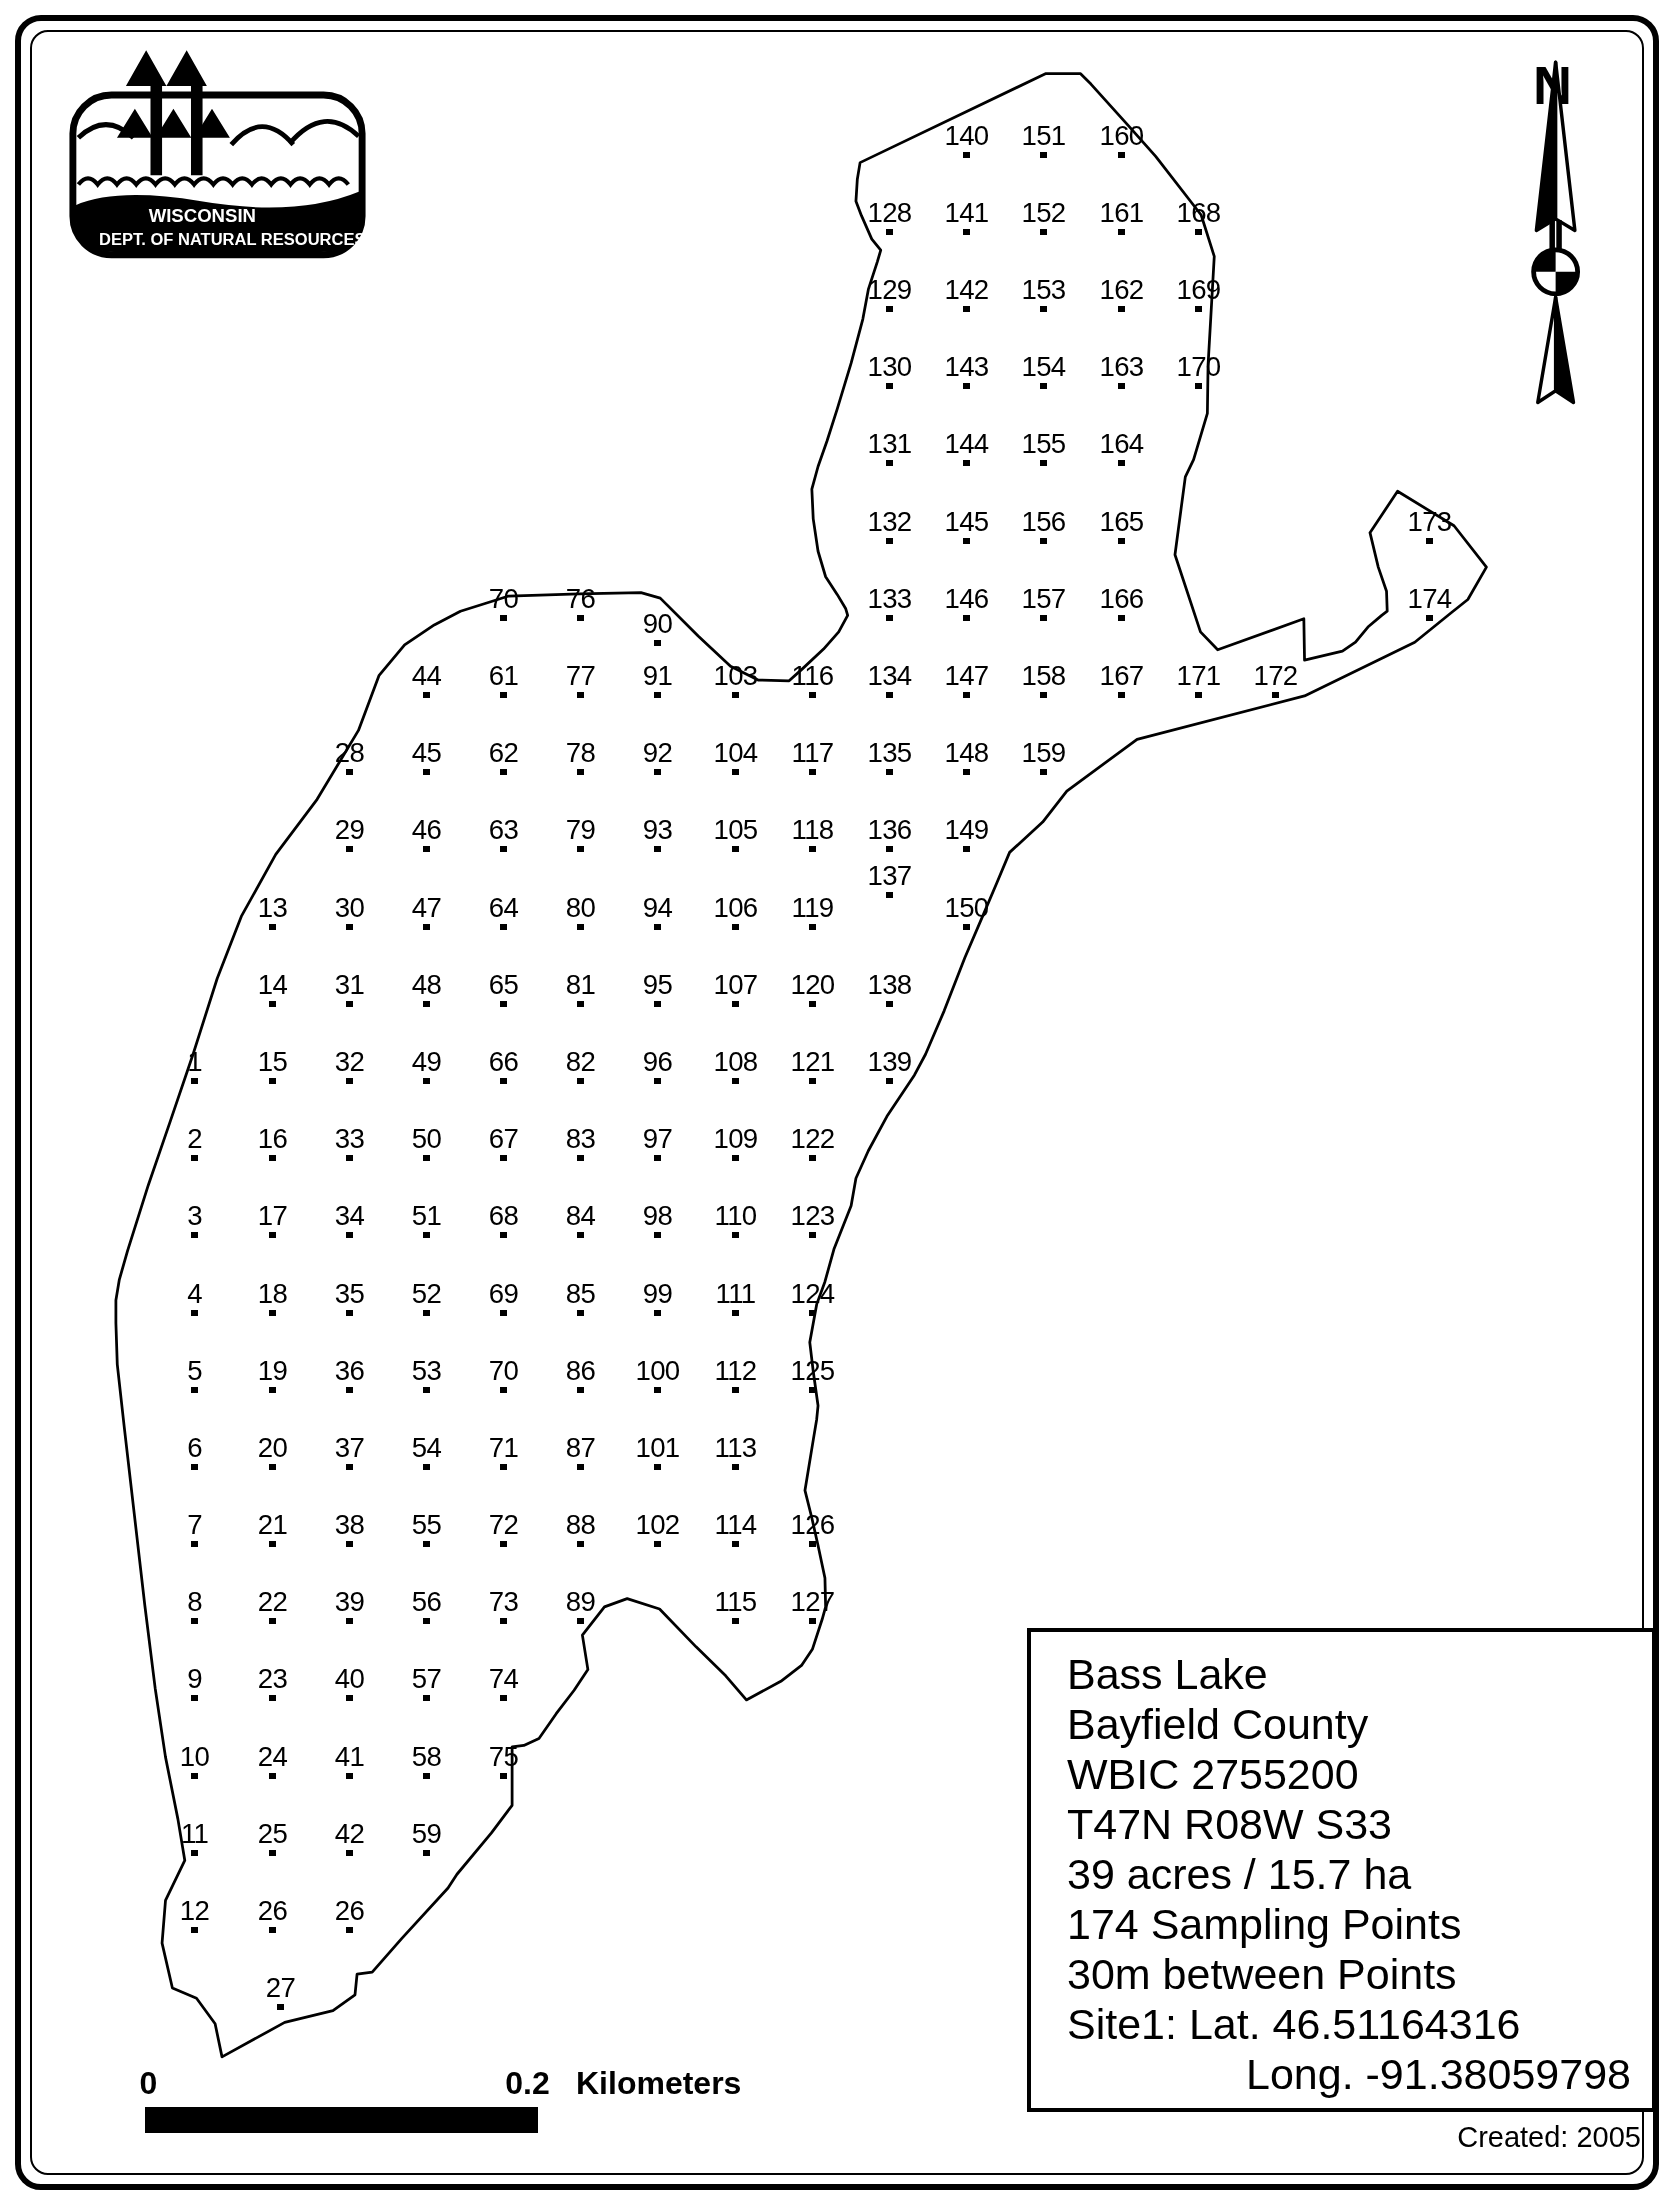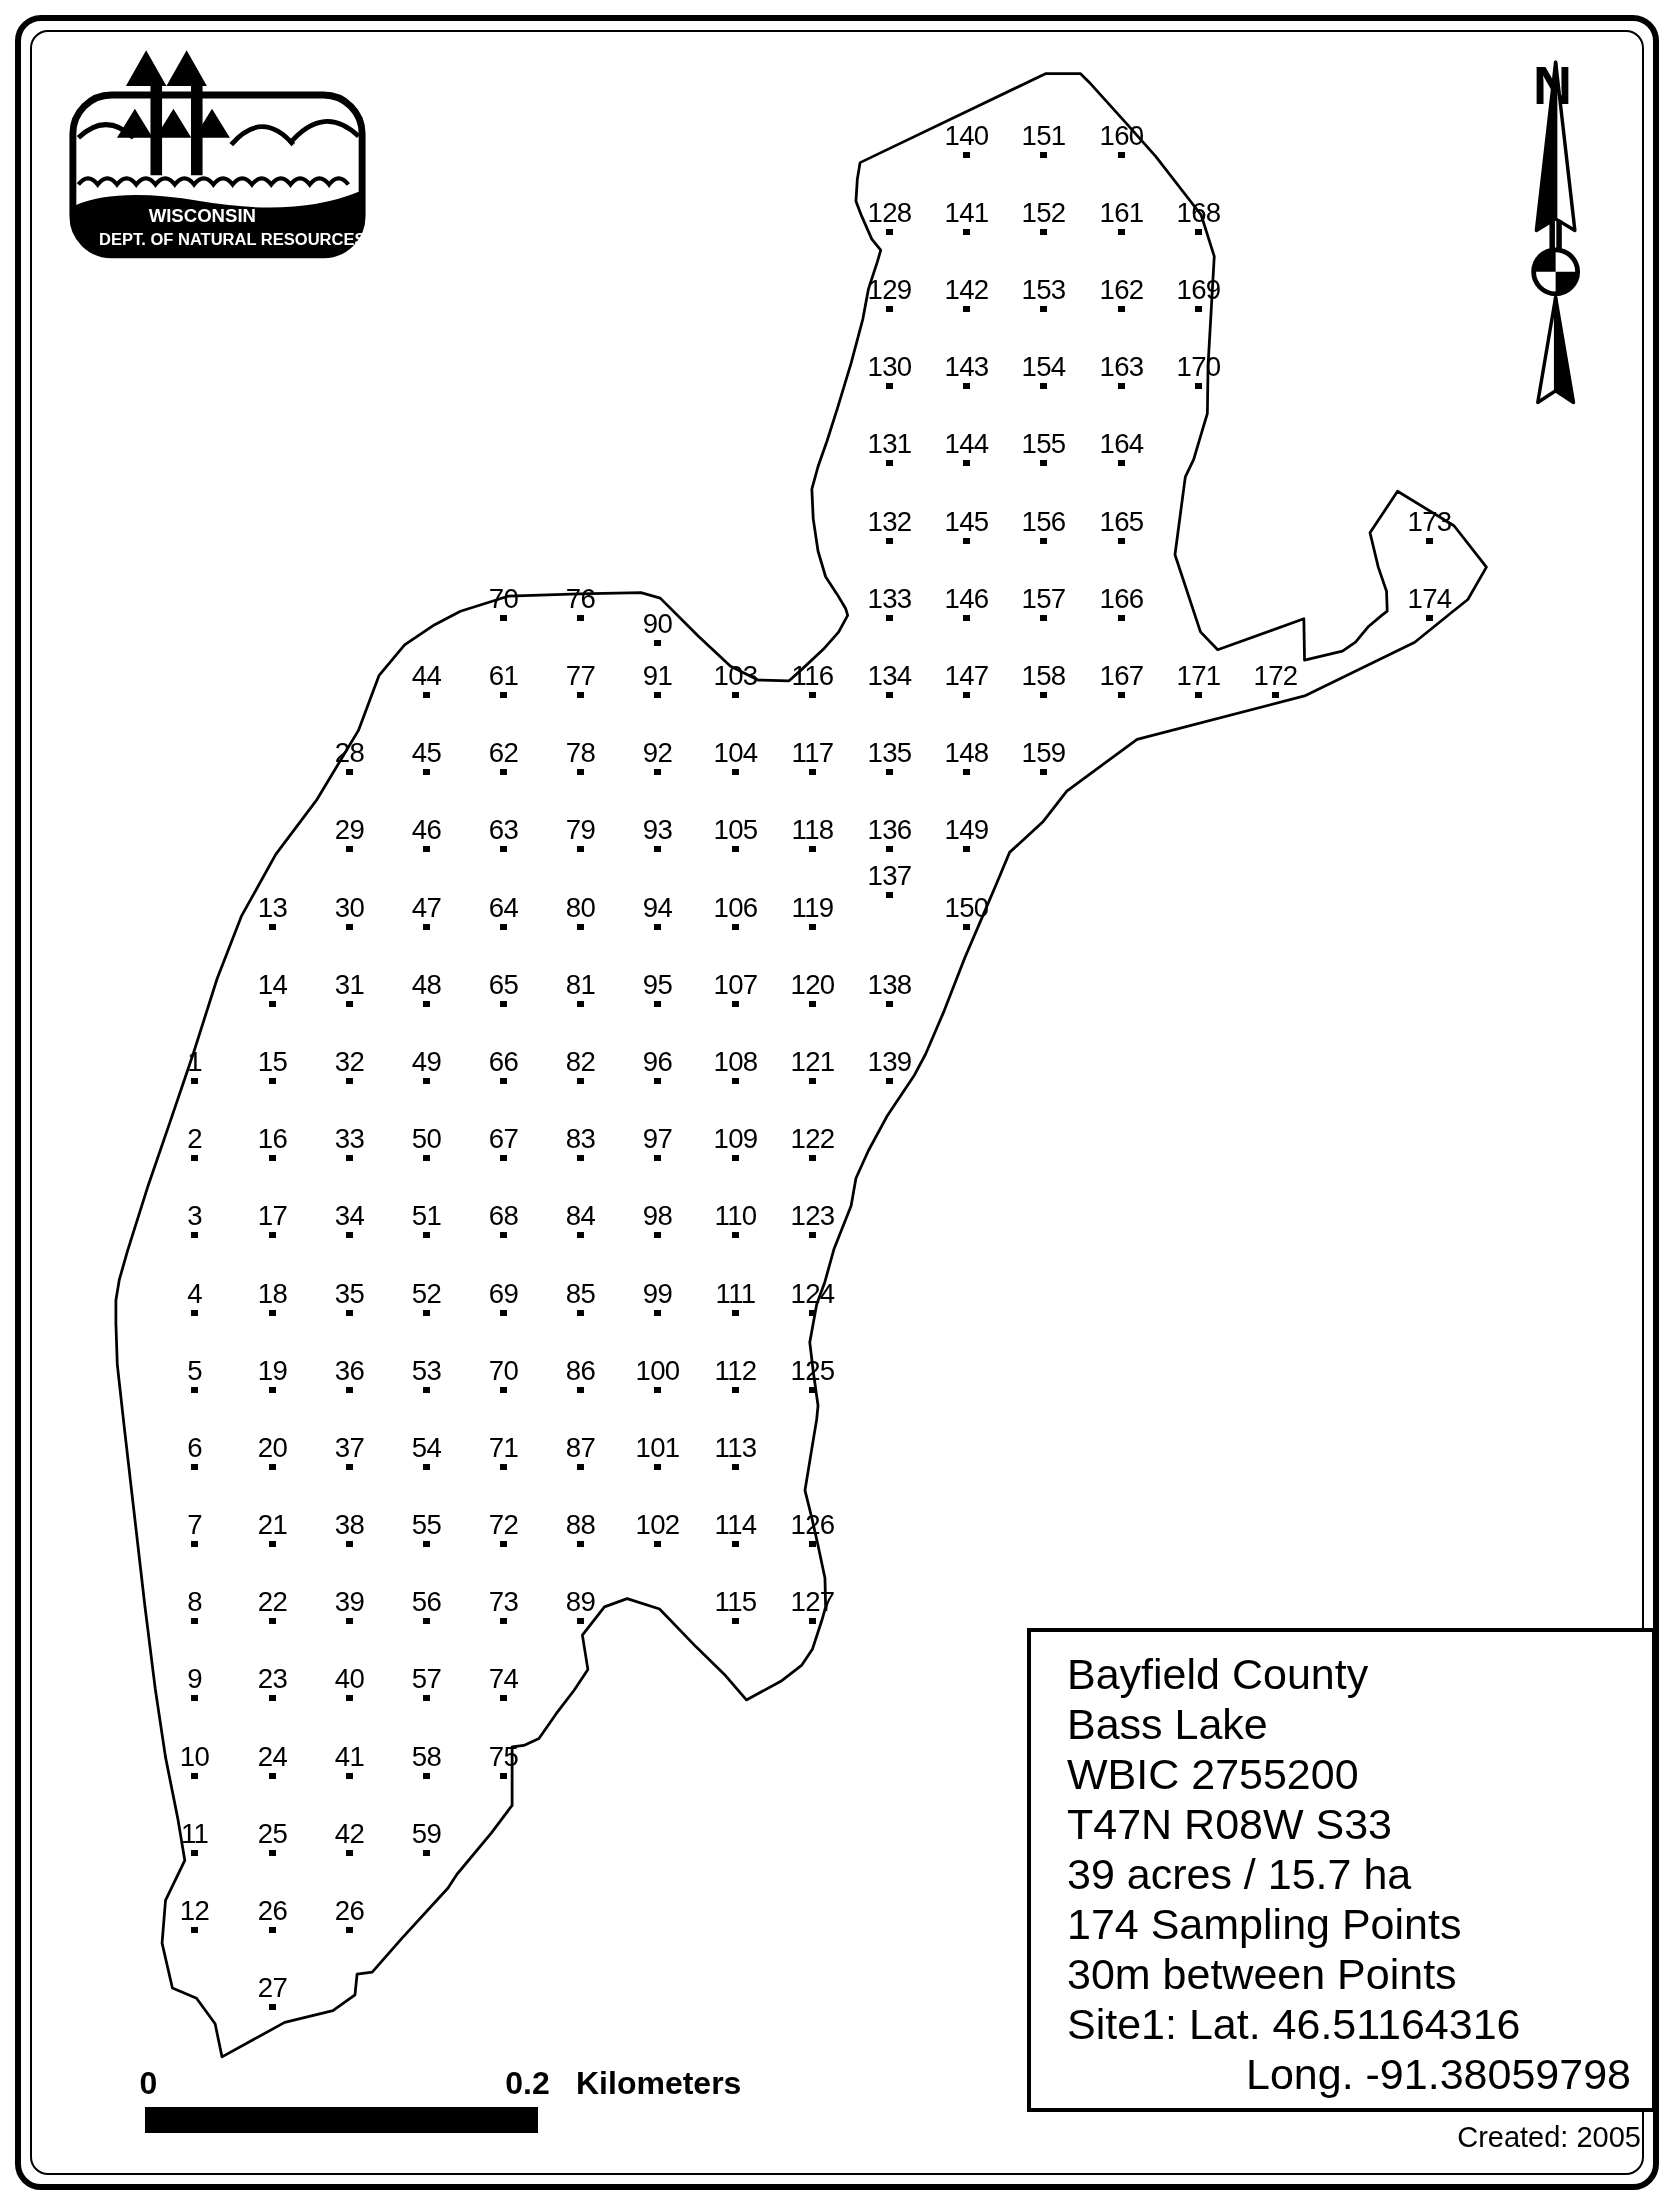--- a/index.html
+++ b/index.html
@@ -145,21 +145,21 @@
         <span class="pt-dot"></span>
       </div>
       <div class="pt" style="left: 272px; top: 1834px;">
         <span class="pt-label">25</span>
         <span class="pt-dot"></span>
       </div>
       <div class="pt" style="left: 272px; top: 1911px;">
         <span class="pt-label">26</span>
         <span class="pt-dot"></span>
       </div>
-      <div class="pt" style="left: 272px; top: 1988px;">
+      <div class="pt" style="left: 280px; top: 1988px;">
         <span class="pt-label">27</span>
         <span class="pt-dot"></span>
       </div>
       <div class="pt" style="left: 349px; top: 753px;">
         <span class="pt-label">28</span>
         <span class="pt-dot"></span>
       </div>
       <div class="pt" style="left: 349px; top: 830px;">
         <span class="pt-label">29</span>
         <span class="pt-dot"></span>
@@ -782,22 +782,22 @@
       <circle cx="78" cy="315" r="32" fill="#fff" stroke="#000" stroke-width="7"></circle>
       <path d="M78,315 L78,283 A32,32 0 0 0 46,315 Z" fill="#000"></path>
       <path d="M78,315 L78,347 A32,32 0 0 0 110,315 Z" fill="#000"></path>
 
       <path d="M78,352 L104,505 L78,488 Z" fill="#000" stroke="#000" stroke-width="5" stroke-linejoin="round"></path>
       <path d="M78,352 L52,505 L78,488 Z" fill="#fff" stroke="#000" stroke-width="5" stroke-linejoin="round"></path>
     </svg>
   </div>
 
   <div id="info-box">
+    <div class="info-line">Bass Lake</div>
     <div class="info-line">Bayfield County</div>
-    <div class="info-line">Bass Lake</div>
     <div class="info-line">WBIC 2755200</div>
     <div class="info-line">T47N R08W S33</div>
     <div class="info-line">39 acres / 15.7 ha</div>
     <div class="info-line">174 Sampling Points</div>
     <div class="info-line">30m between Points</div>
     <div class="info-line">Site1: Lat. 46.51164316</div>
     <div class="info-line indent">Long. -91.38059798</div>
   </div>
 
   <div id="scalebar-zero">0</div>

